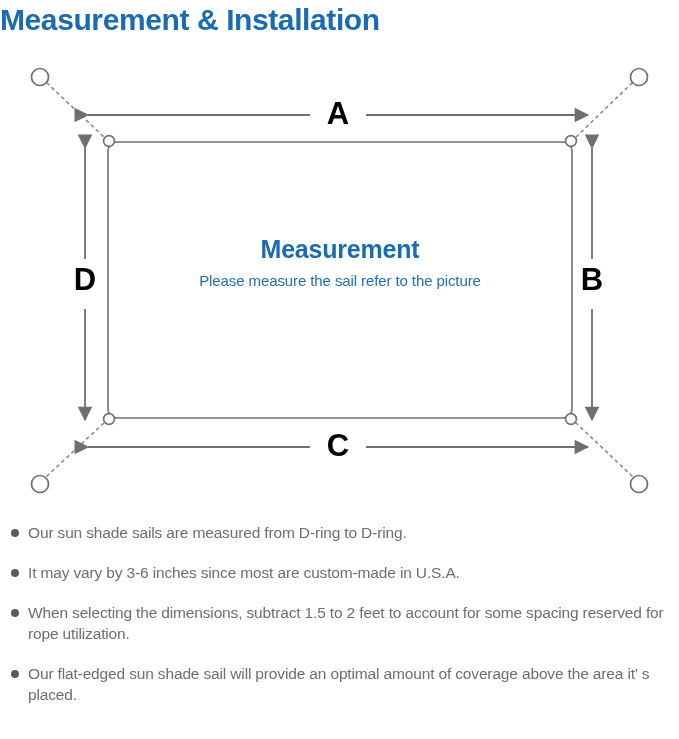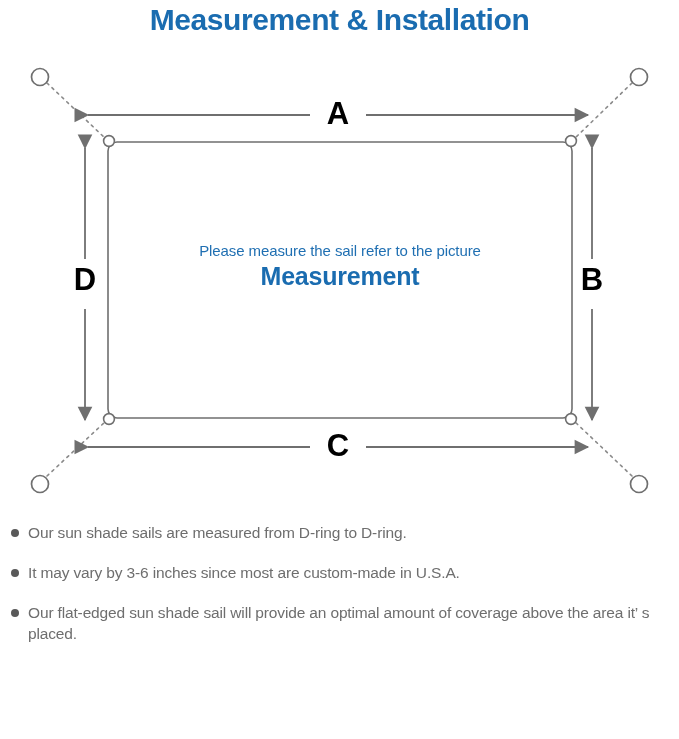--- a/index.html
+++ b/index.html
@@ -15,21 +15,20 @@
     font-family: "Liberation Sans", "DejaVu Sans", sans-serif;
     -webkit-font-smoothing: antialiased;
   }
 
   
   #page-title {
     position: absolute;
     left: 0;
     top: 0;
     width: 679px;
-    text-align: center;
     font-size: 30px;
     font-weight: bold;
     color: #1a6cb0;
     letter-spacing: -0.4px;
     line-height: 40px;
     white-space: nowrap;
   }
 
   
   #diagram-wrap {
@@ -175,32 +174,36 @@
       <line x1="592" y1="265" x2="592" y2="376" marker-end="url(#arrowR)"></line>
     </g>
   </svg>
 
   <div class="dim-letter" id="dim-letter-a">A</div>
   <div class="dim-letter" id="dim-letter-b">B</div>
   <div class="dim-letter" id="dim-letter-c">C</div>
   <div class="dim-letter" id="dim-letter-d">D</div>
 
   <div id="sail-center-text">
+    <div id="sail-center-title">Measurement</div>
     <div id="sail-center-subtitle">Please measure the sail refer to the picture</div>
-    <div id="sail-center-title">Measurement</div>
   </div>
 
 </div>
 
 <ul id="notes-list">
   <li class="note-item">
     <span class="note-bullet"></span>
     <span>Our sun shade sails are measured from D-ring to D-ring.</span>
   </li>
   <li class="note-item">
     <span class="note-bullet"></span>
     <span>It may vary by 3-6 inches since most are custom-made in U.S.A.</span>
   </li>
   <li class="note-item">
     <span class="note-bullet"></span>
+    <span>When selecting the dimensions, subtract 1.5 to 2 feet to account for some spacing reserved for rope utilization.</span>
+  </li>
+  <li class="note-item">
+    <span class="note-bullet"></span>
     <span>Our flat-edged sun shade sail will provide an optimal amount of coverage above the area it’ s placed.</span>
   </li>
 </ul>
 
 </body></html>

